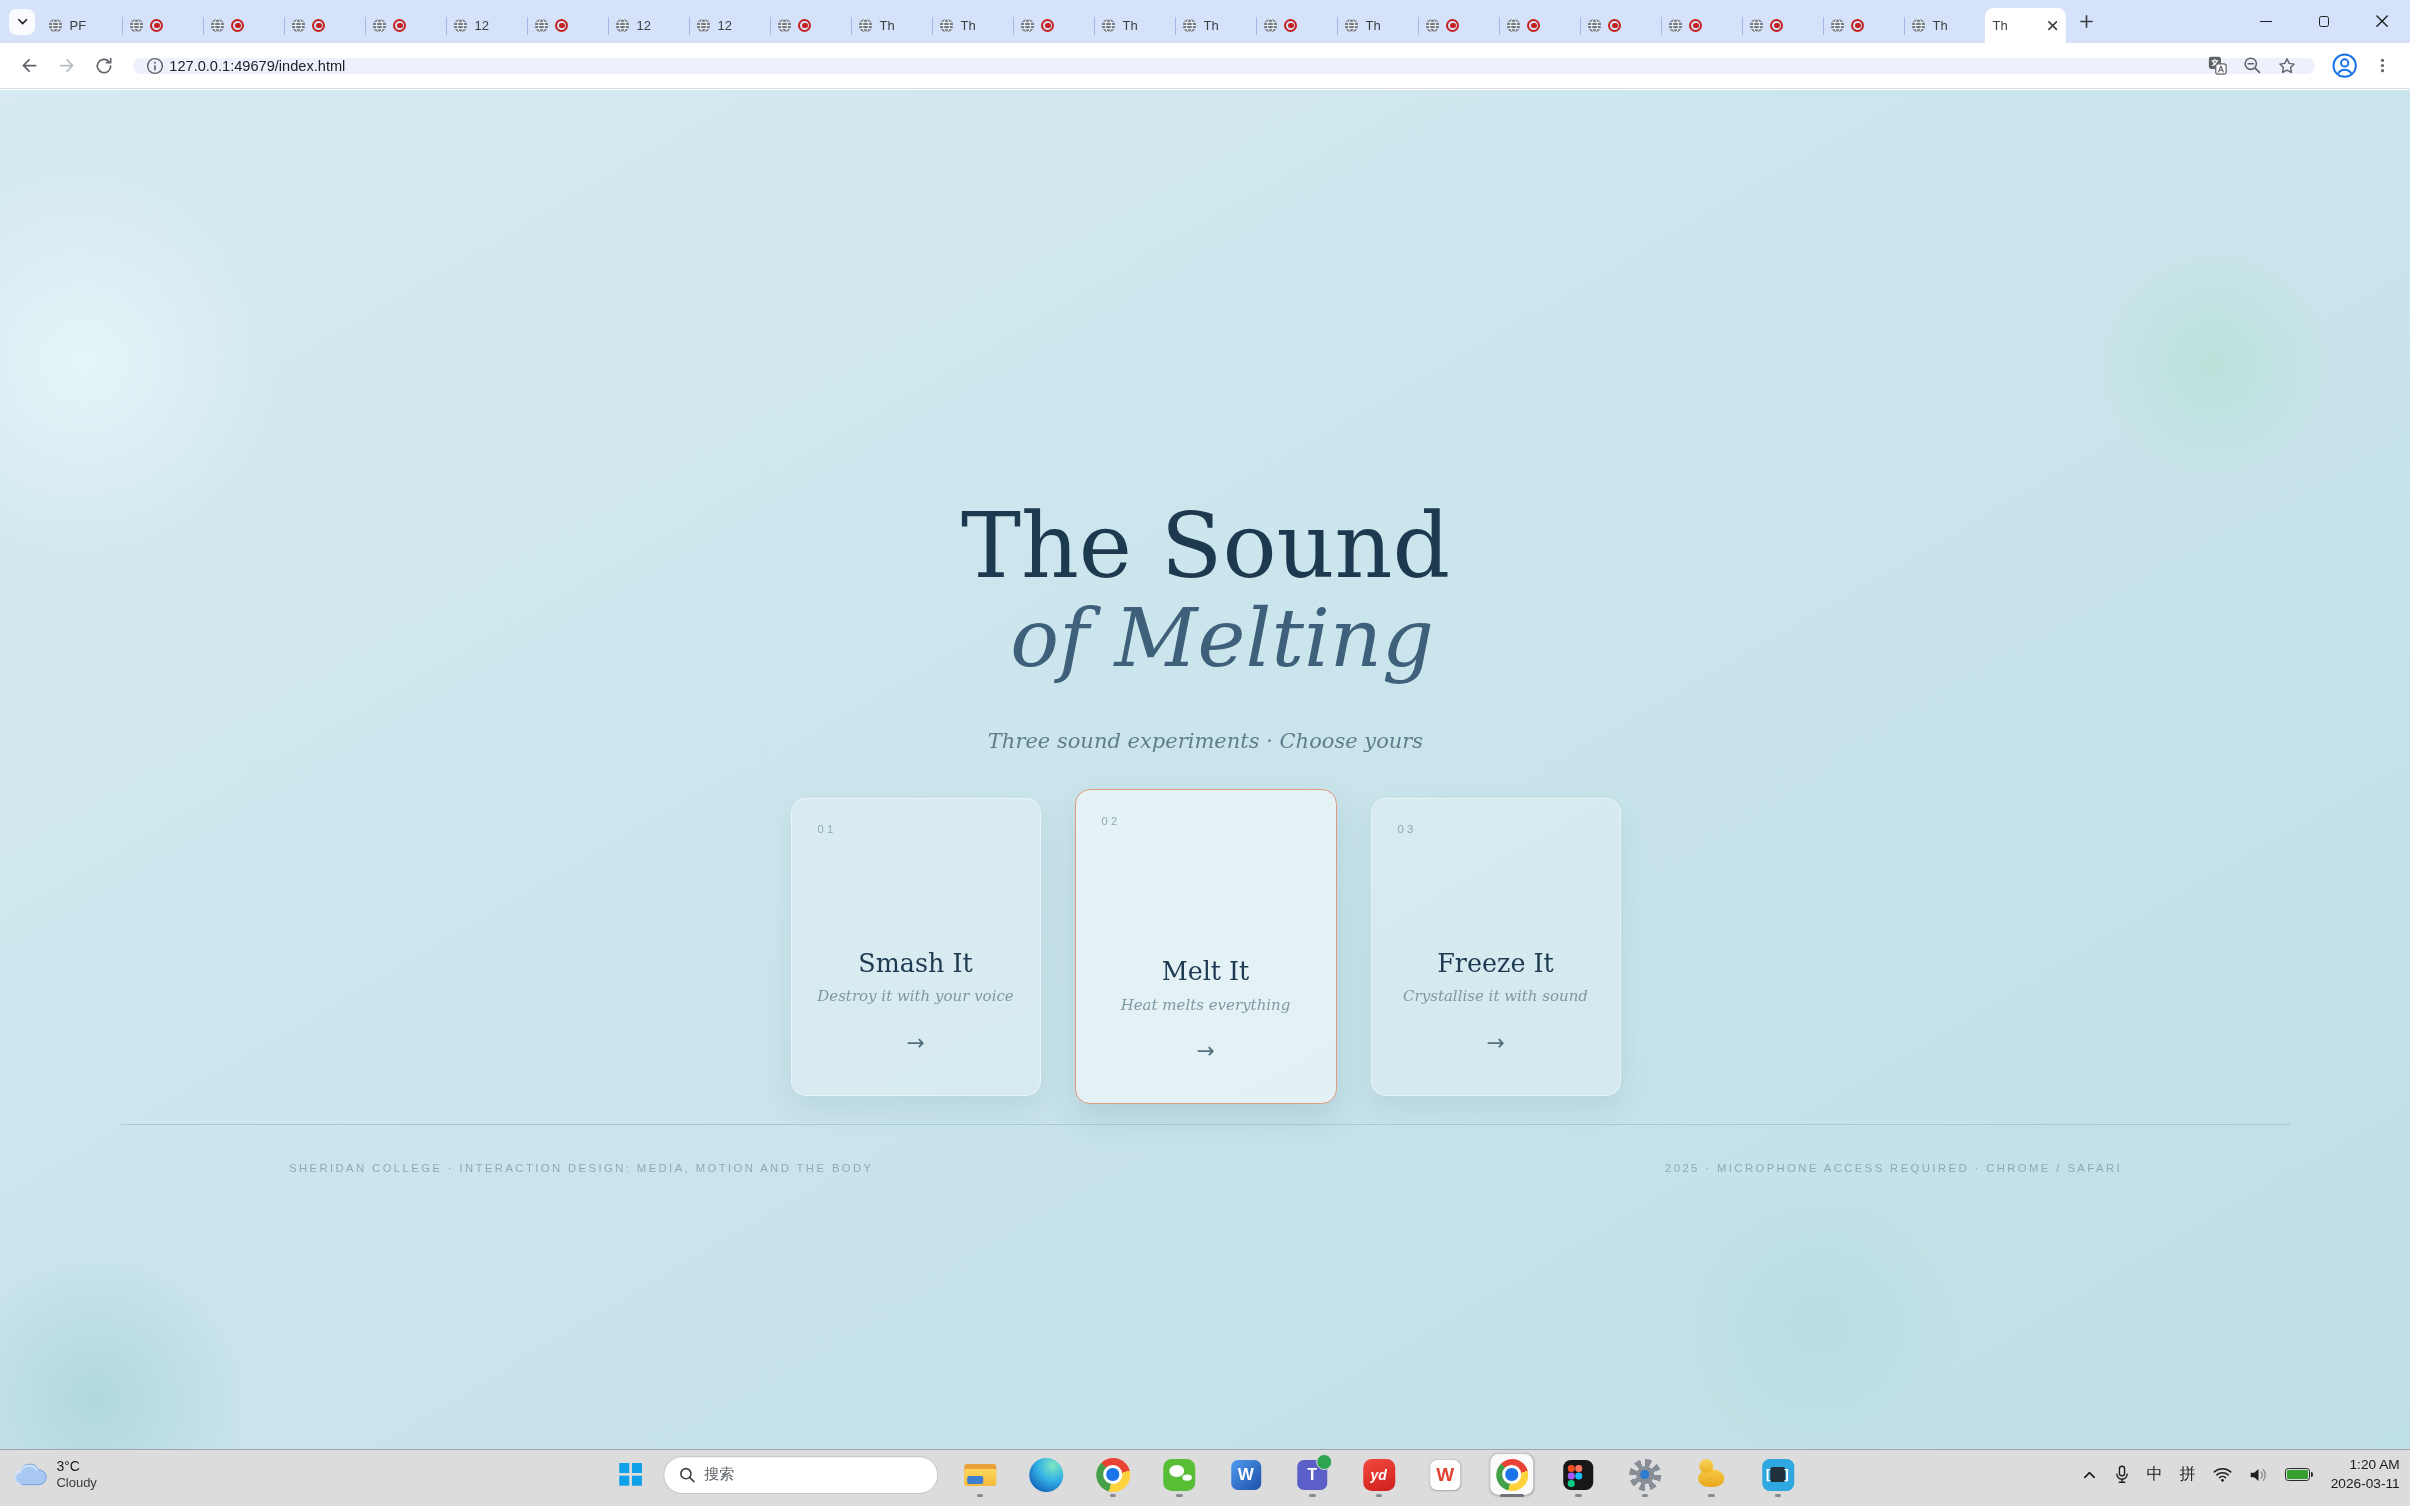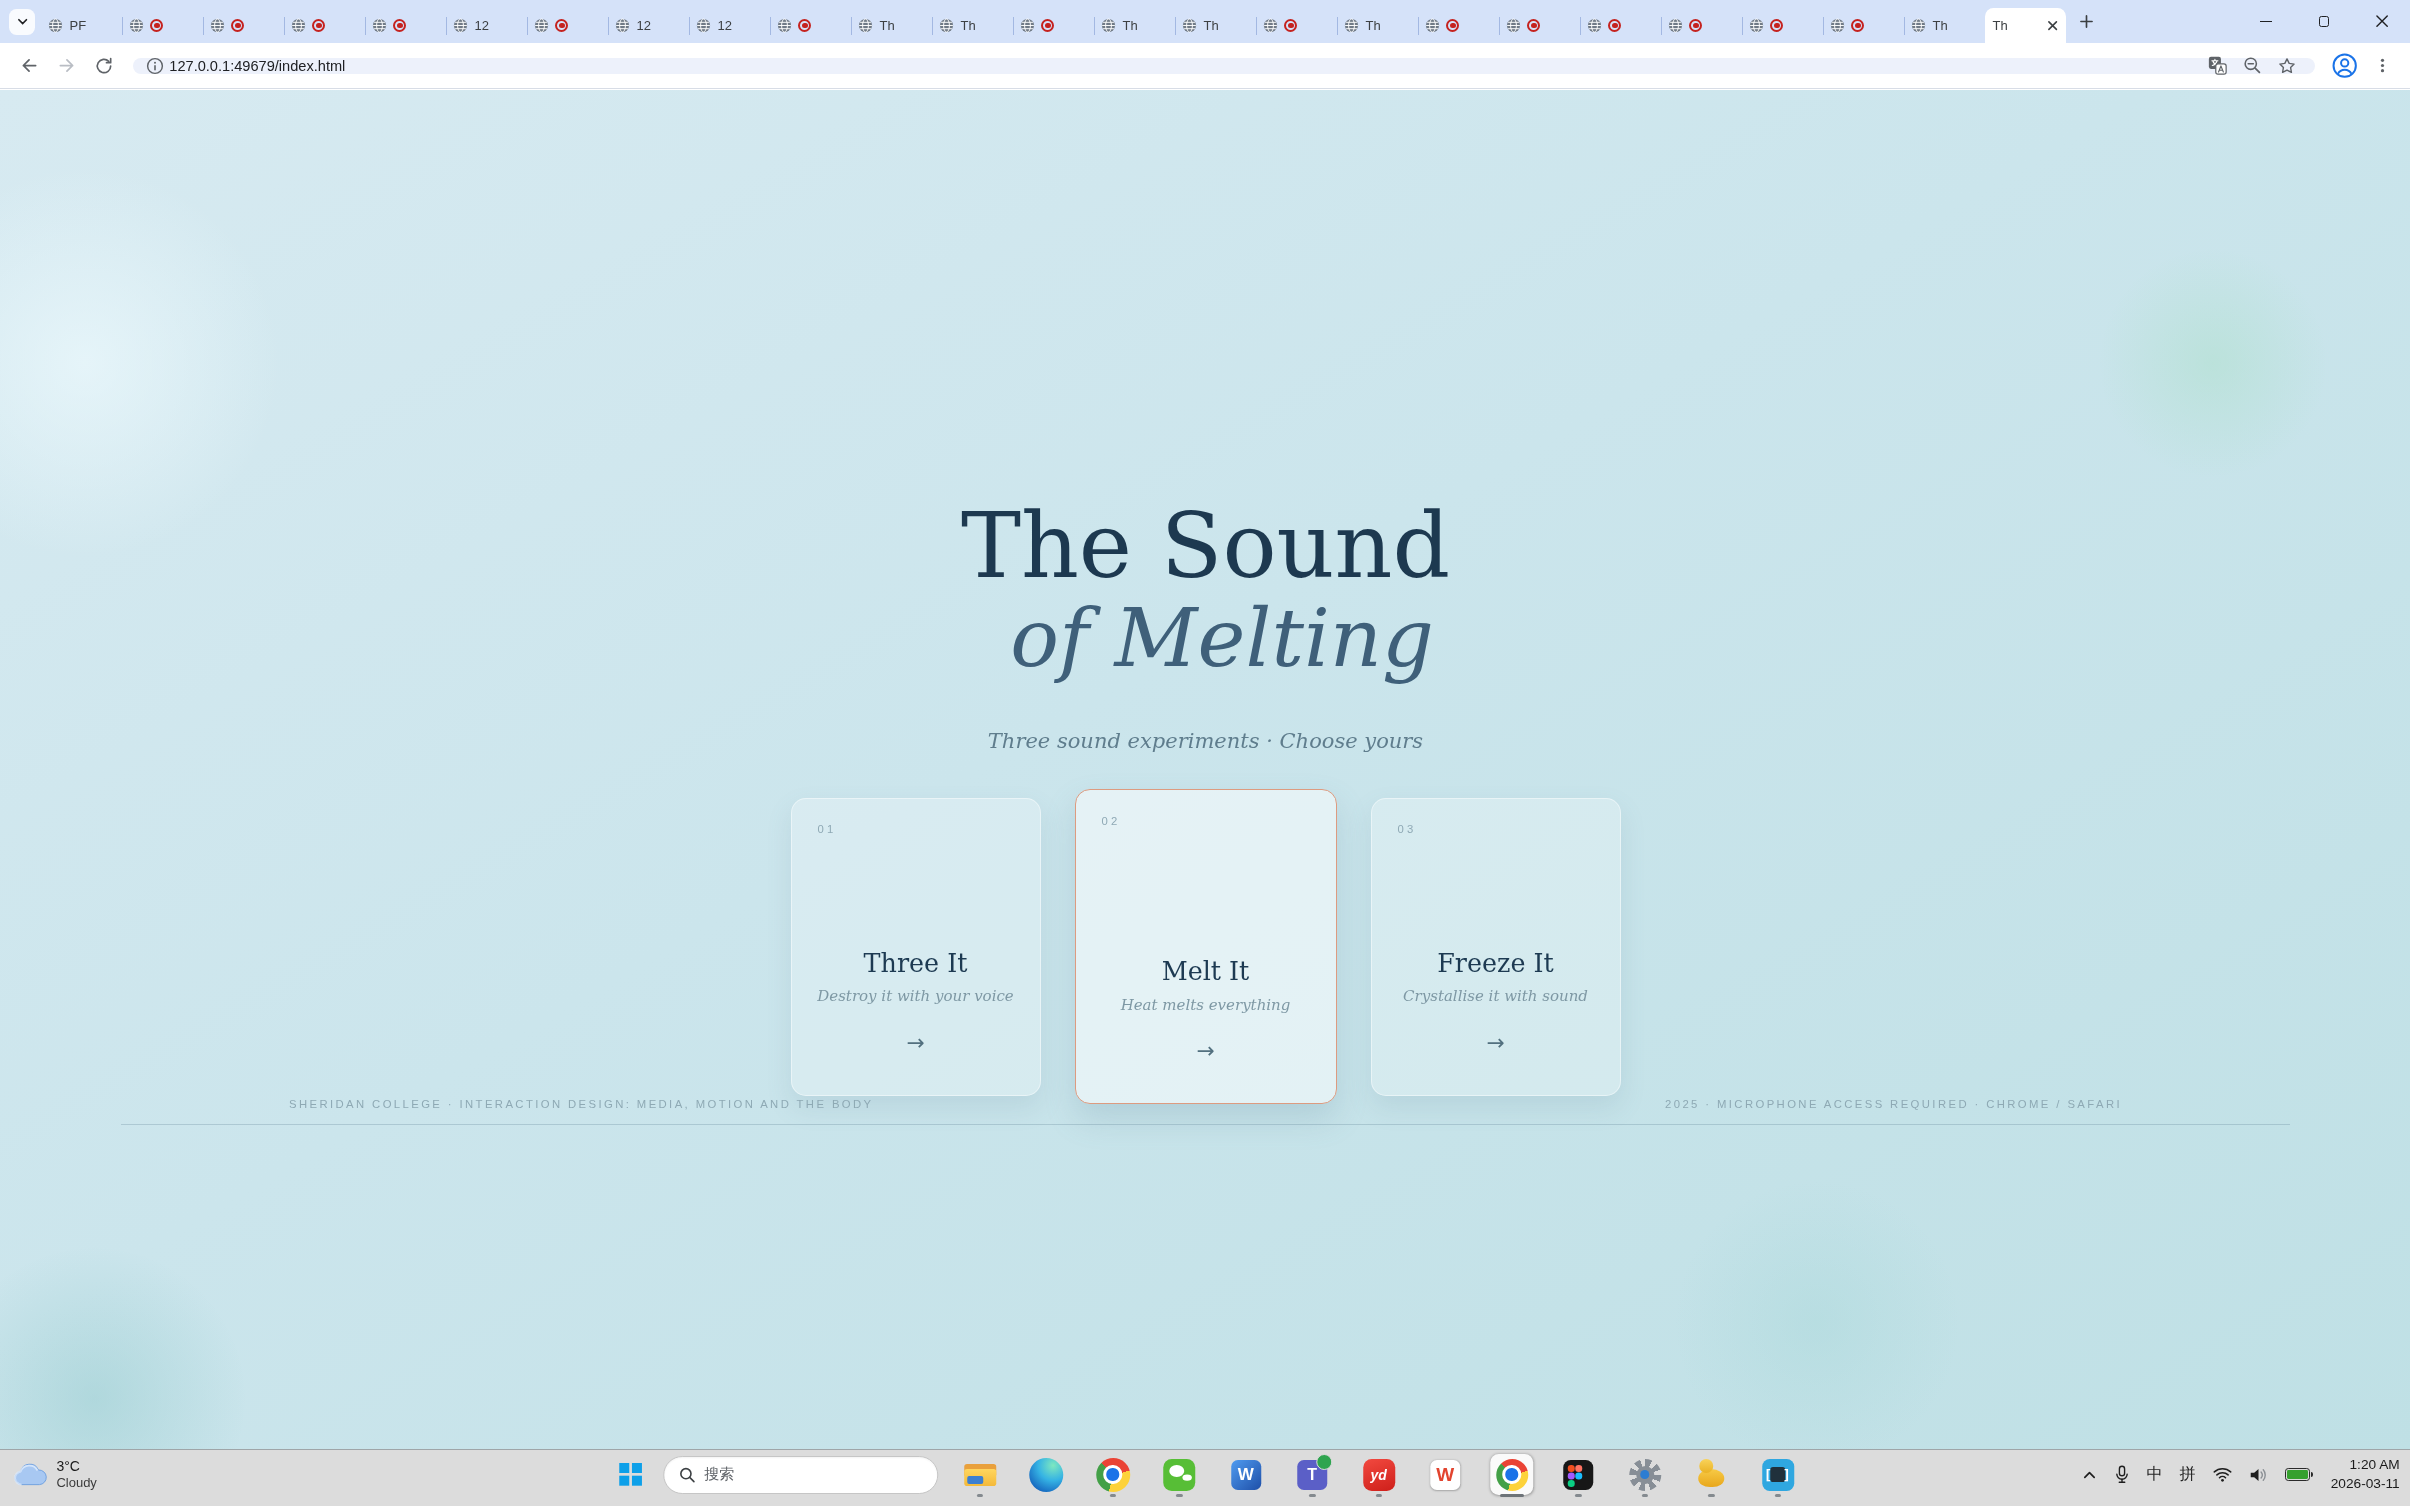--- a/index.html
+++ b/index.html
@@ -54,21 +54,21 @@
   .cards { position:absolute; top:699px; left:0; right:0; height:315px; display:flex; justify-content:center; align-items:center; gap:34px; }
   .card { position:relative; width:250px; height:298px; border-radius:15px; background:rgba(255,255,255,.26); border:0.9px solid rgba(255,255,255,.45);
           box-shadow:0 11.3px 26px rgba(90,130,150,.14); display:flex; flex-direction:column; align-items:center; justify-content:flex-end; padding-bottom:40px; }
   .card.featured { width:262px; height:315px; background:rgba(255,255,255,.5); border:1.4px solid #dd9b80; box-shadow:0 15px 32px rgba(90,130,150,.2); }
   .card-num { position:absolute; top:24.5px; left:26px; font-size:11.3px; letter-spacing:3.3px; color:#8fa9b5; }
   .card-title { font-family:"DejaVu Serif","Liberation Serif",serif; font-size:25.4px; color:#1d3a52; }
   .card-sub { margin-top:9.4px; font-family:"DejaVu Serif","Liberation Serif",serif; font-style:italic; font-size:15px; color:#7e98a4; }
   .card-arrow { margin-top:24.5px; font-size:21.7px; color:#52707f; font-family:"DejaVu Sans",sans-serif; }
 
   .divider { position:absolute; top:1034px; left:121px; width:2169px; height:0.9px; background:rgba(80,115,135,.25); }
-  .footer { position:absolute; top:1008px; left:289px; right:289px; display:flex; justify-content:space-between; font-size:11.3px; letter-spacing:2.4px; font-weight:500; color:#8ea9b4; }
+  .footer { position:absolute; top:1072px; left:289px; right:289px; display:flex; justify-content:space-between; font-size:11.3px; letter-spacing:2.4px; font-weight:500; color:#8ea9b4; }
 
   
   .taskbar { position:absolute; left:0; right:0; bottom:0; height:58px; background:#dcdcdc; border-top:0.9px solid #9fa5a8; }
   .weather { position:absolute; left:13px; top:0; height:49px; display:flex; align-items:center; gap:9.4px; }
   .weather-text { display:flex; flex-direction:column; line-height:1.2; }
   .weather-temp { font-size:14px; color:#1a1a1a; }
   .weather-cond { font-size:13px; color:#3c3c3c; }
   .tb-center { position:absolute; left:50%; top:0; height:49px; transform:translateX(-50%); display:flex; align-items:center; gap:13px; }
   .start-btn { width:38px; height:38px; display:flex; align-items:center; justify-content:center; }
   .start-icon { position:relative; width:23.5px; height:23.5px; }
@@ -510,21 +510,21 @@
     <div class="hero">
       <div class="title-1">The Sound</div>
       <div class="title-2">of Melting</div>
       <div class="hero-sub">Three sound experiments · Choose yours</div>
     </div>
 
     <div class="cards">
 
     <div class="card">
           <span class="card-num">01</span>
-          <span class="card-title">Three It</span>
+          <span class="card-title">Smash It</span>
           <span class="card-sub">Destroy it with your voice</span>
           <span class="card-arrow">→</span>
         </div>
         <div class="card featured">
           <span class="card-num">02</span>
           <span class="card-title">Melt It</span>
           <span class="card-sub">Heat melts everything</span>
           <span class="card-arrow">→</span>
         </div>
         <div class="card">

